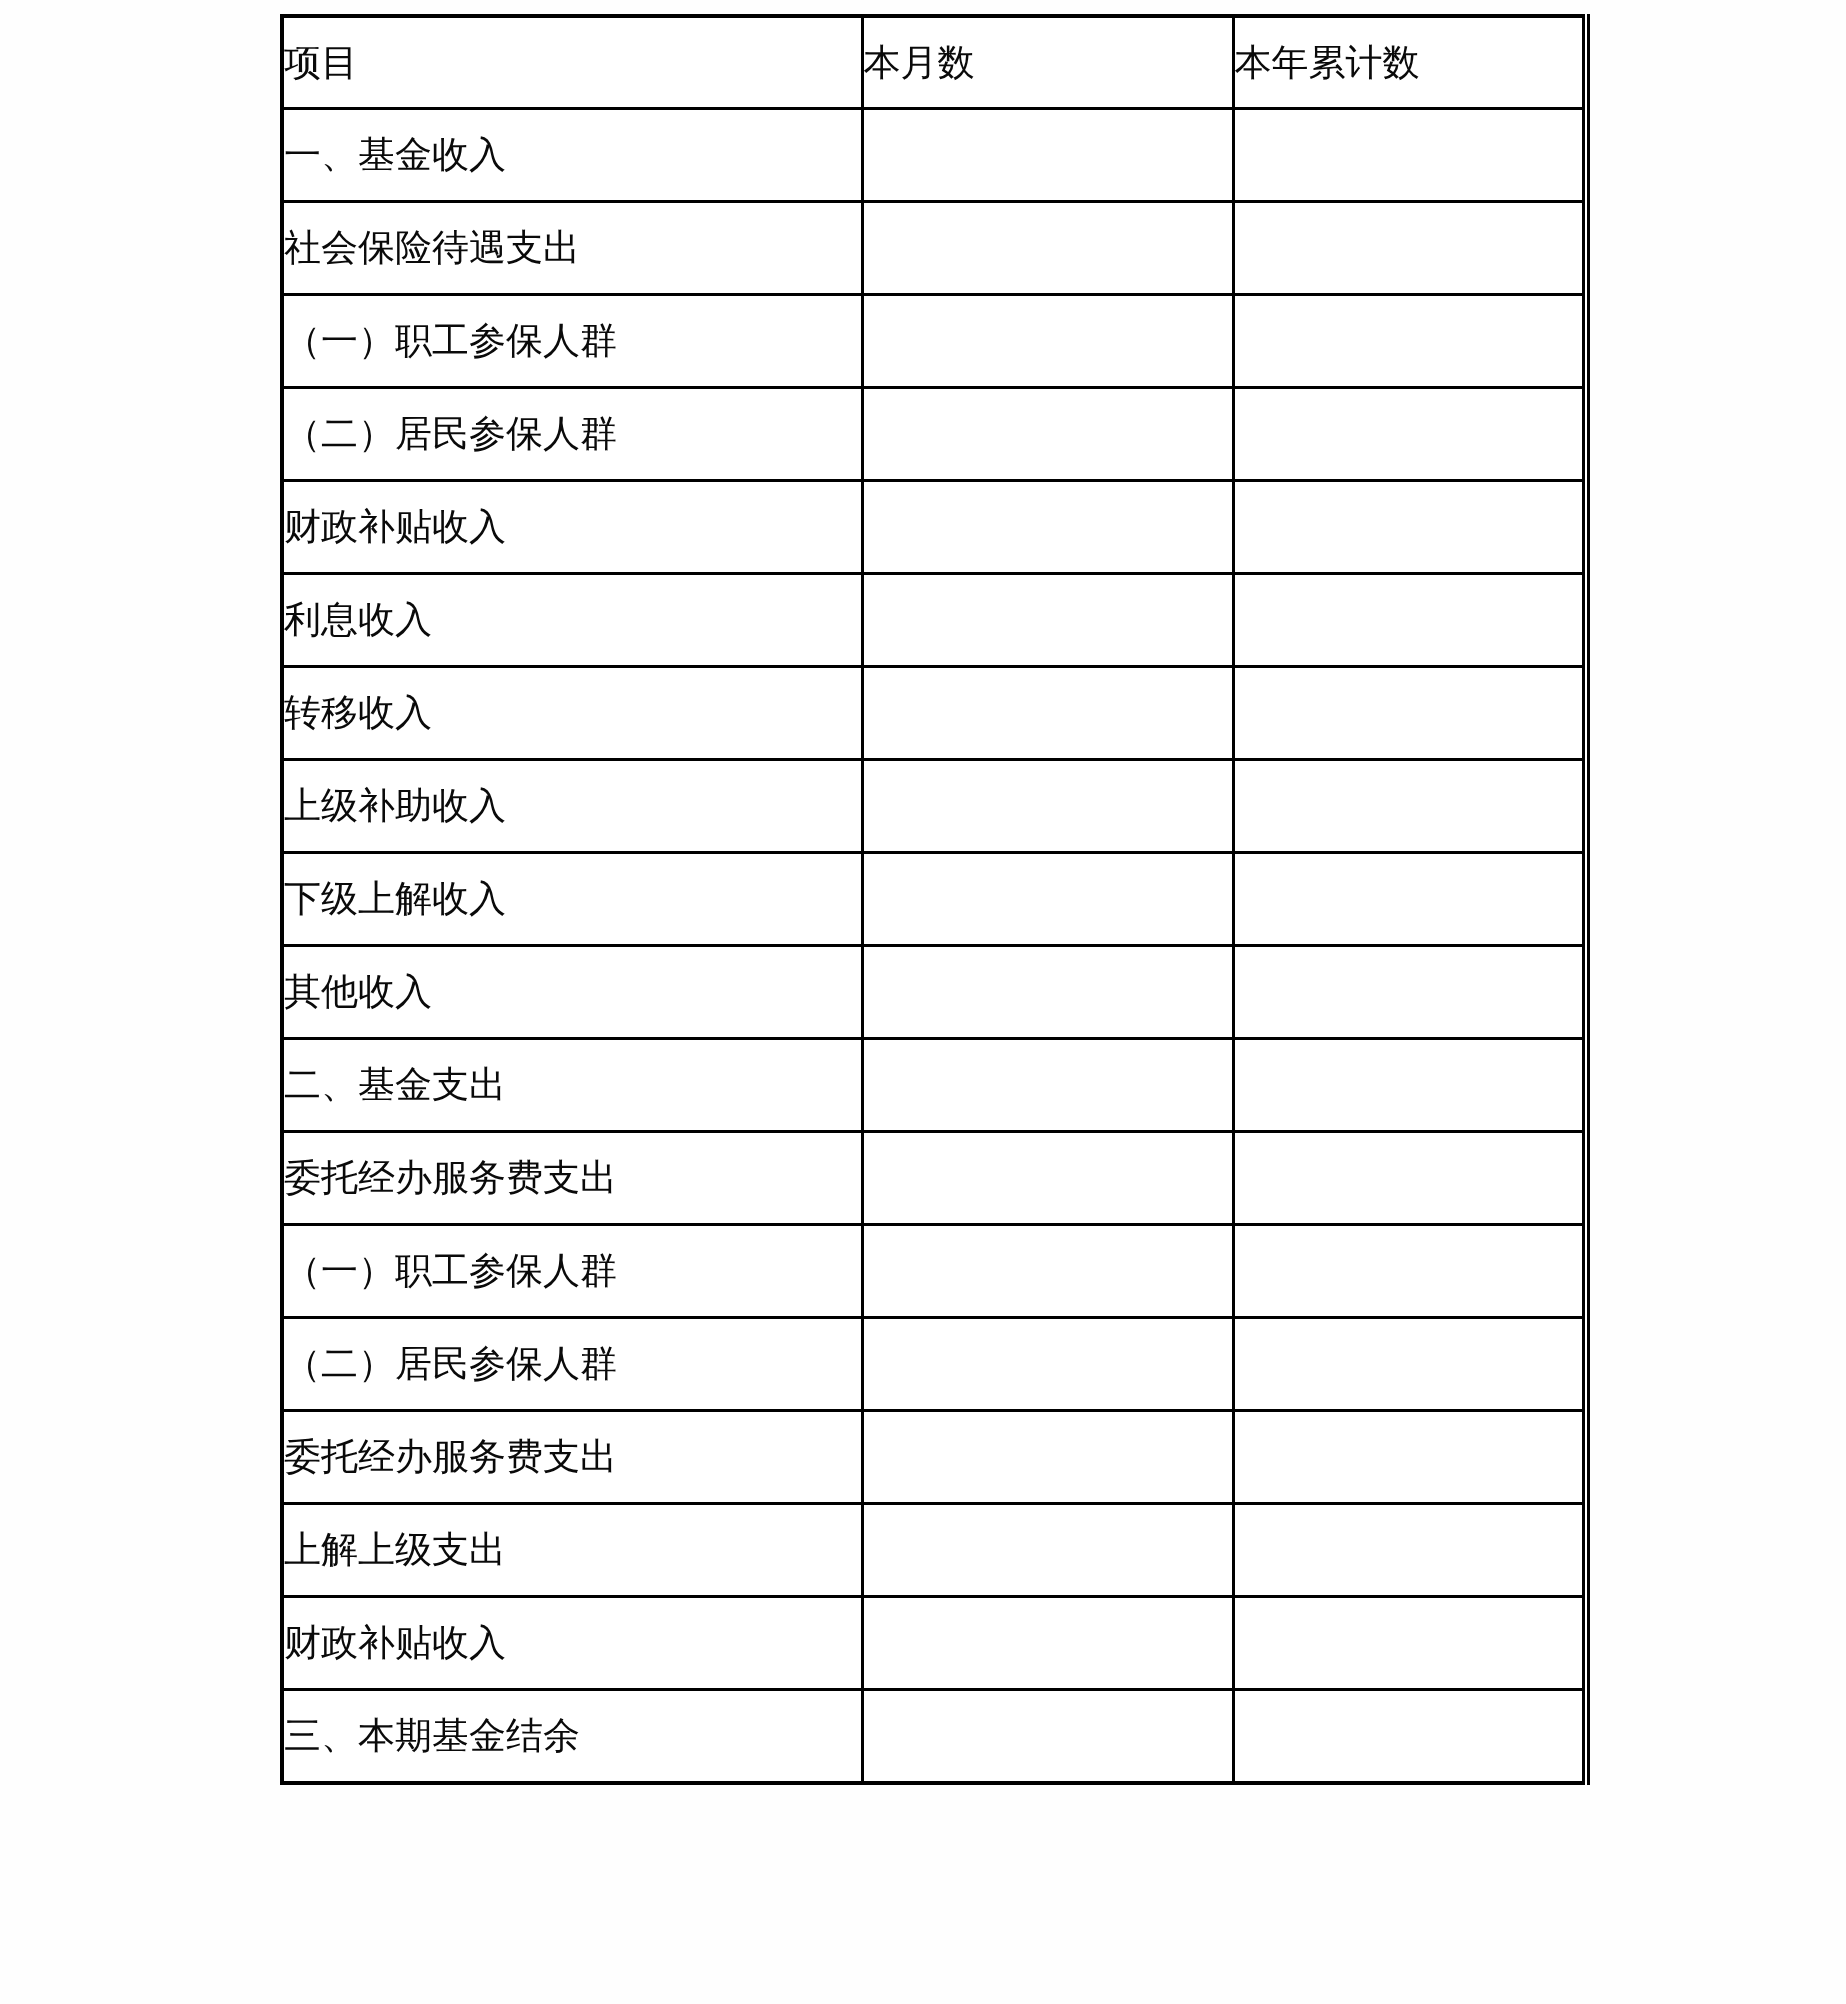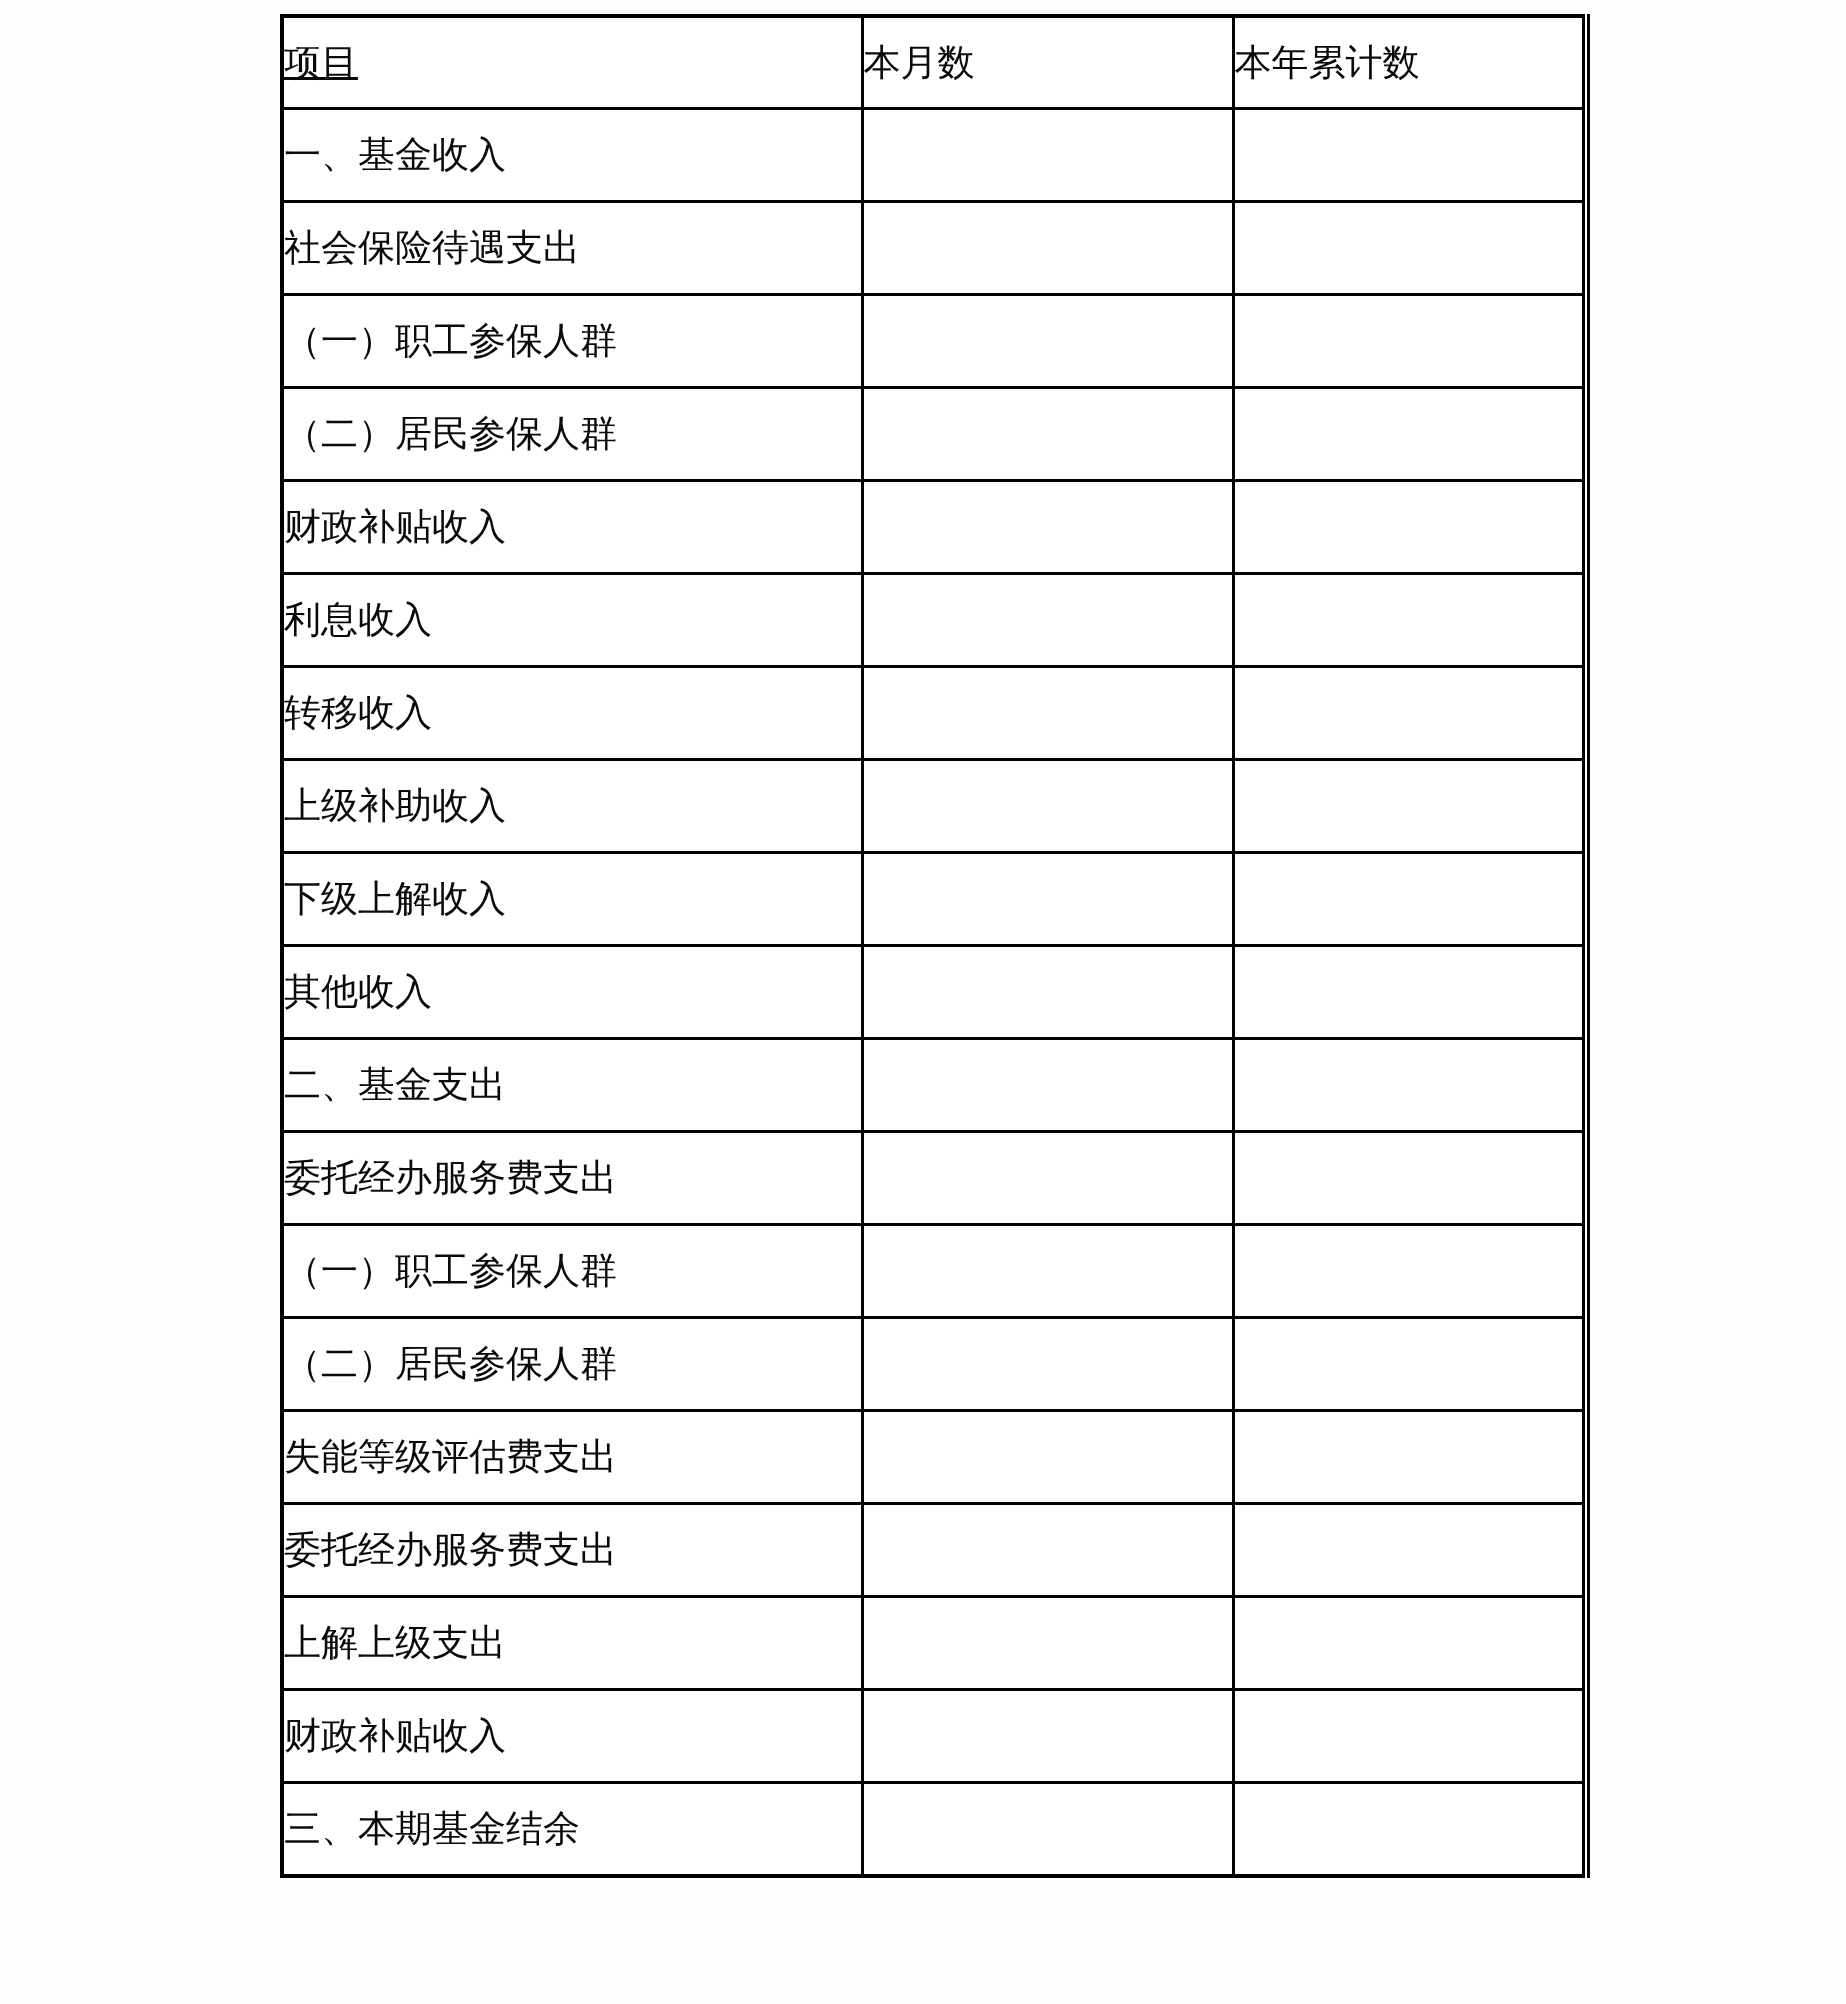--- a/index.html
+++ b/index.html
@@ -43,21 +43,20 @@
     vertical-align: middle;
     padding: 0;
     overflow: hidden;
     white-space: nowrap;
   }
   table.report thead th { height: 89px; }
   table.report tbody td { height: 90px; }
   .h-item {
     text-align: left;
     padding-left: 9.3px;
-    text-decoration: underline;
   }
   .h-num {
     text-align: left;
   }
   .cell-item {
     text-align: left;
     padding-left: 92px;
     margin-top: 11px;
   }
   .cell-val {
@@ -146,25 +145,20 @@
         <td class="cell-item">（一）职工参保人群</td>
         <td class="cell-val"></td>
         <td class="cell-val"></td>
       </tr>
       <tr>
         <td class="cell-item">（二）居民参保人群</td>
         <td class="cell-val"></td>
         <td class="cell-val"></td>
       </tr>
       <tr>
-        <td class="cell-item">失能等级评估费支出</td>
-        <td class="cell-val"></td>
-        <td class="cell-val"></td>
-      </tr>
-      <tr>
         <td class="cell-item">委托经办服务费支出</td>
         <td class="cell-val"></td>
         <td class="cell-val"></td>
       </tr>
       <tr>
         <td class="cell-item">上解上级支出</td>
         <td class="cell-val"></td>
         <td class="cell-val"></td>
       </tr>
       <tr>

